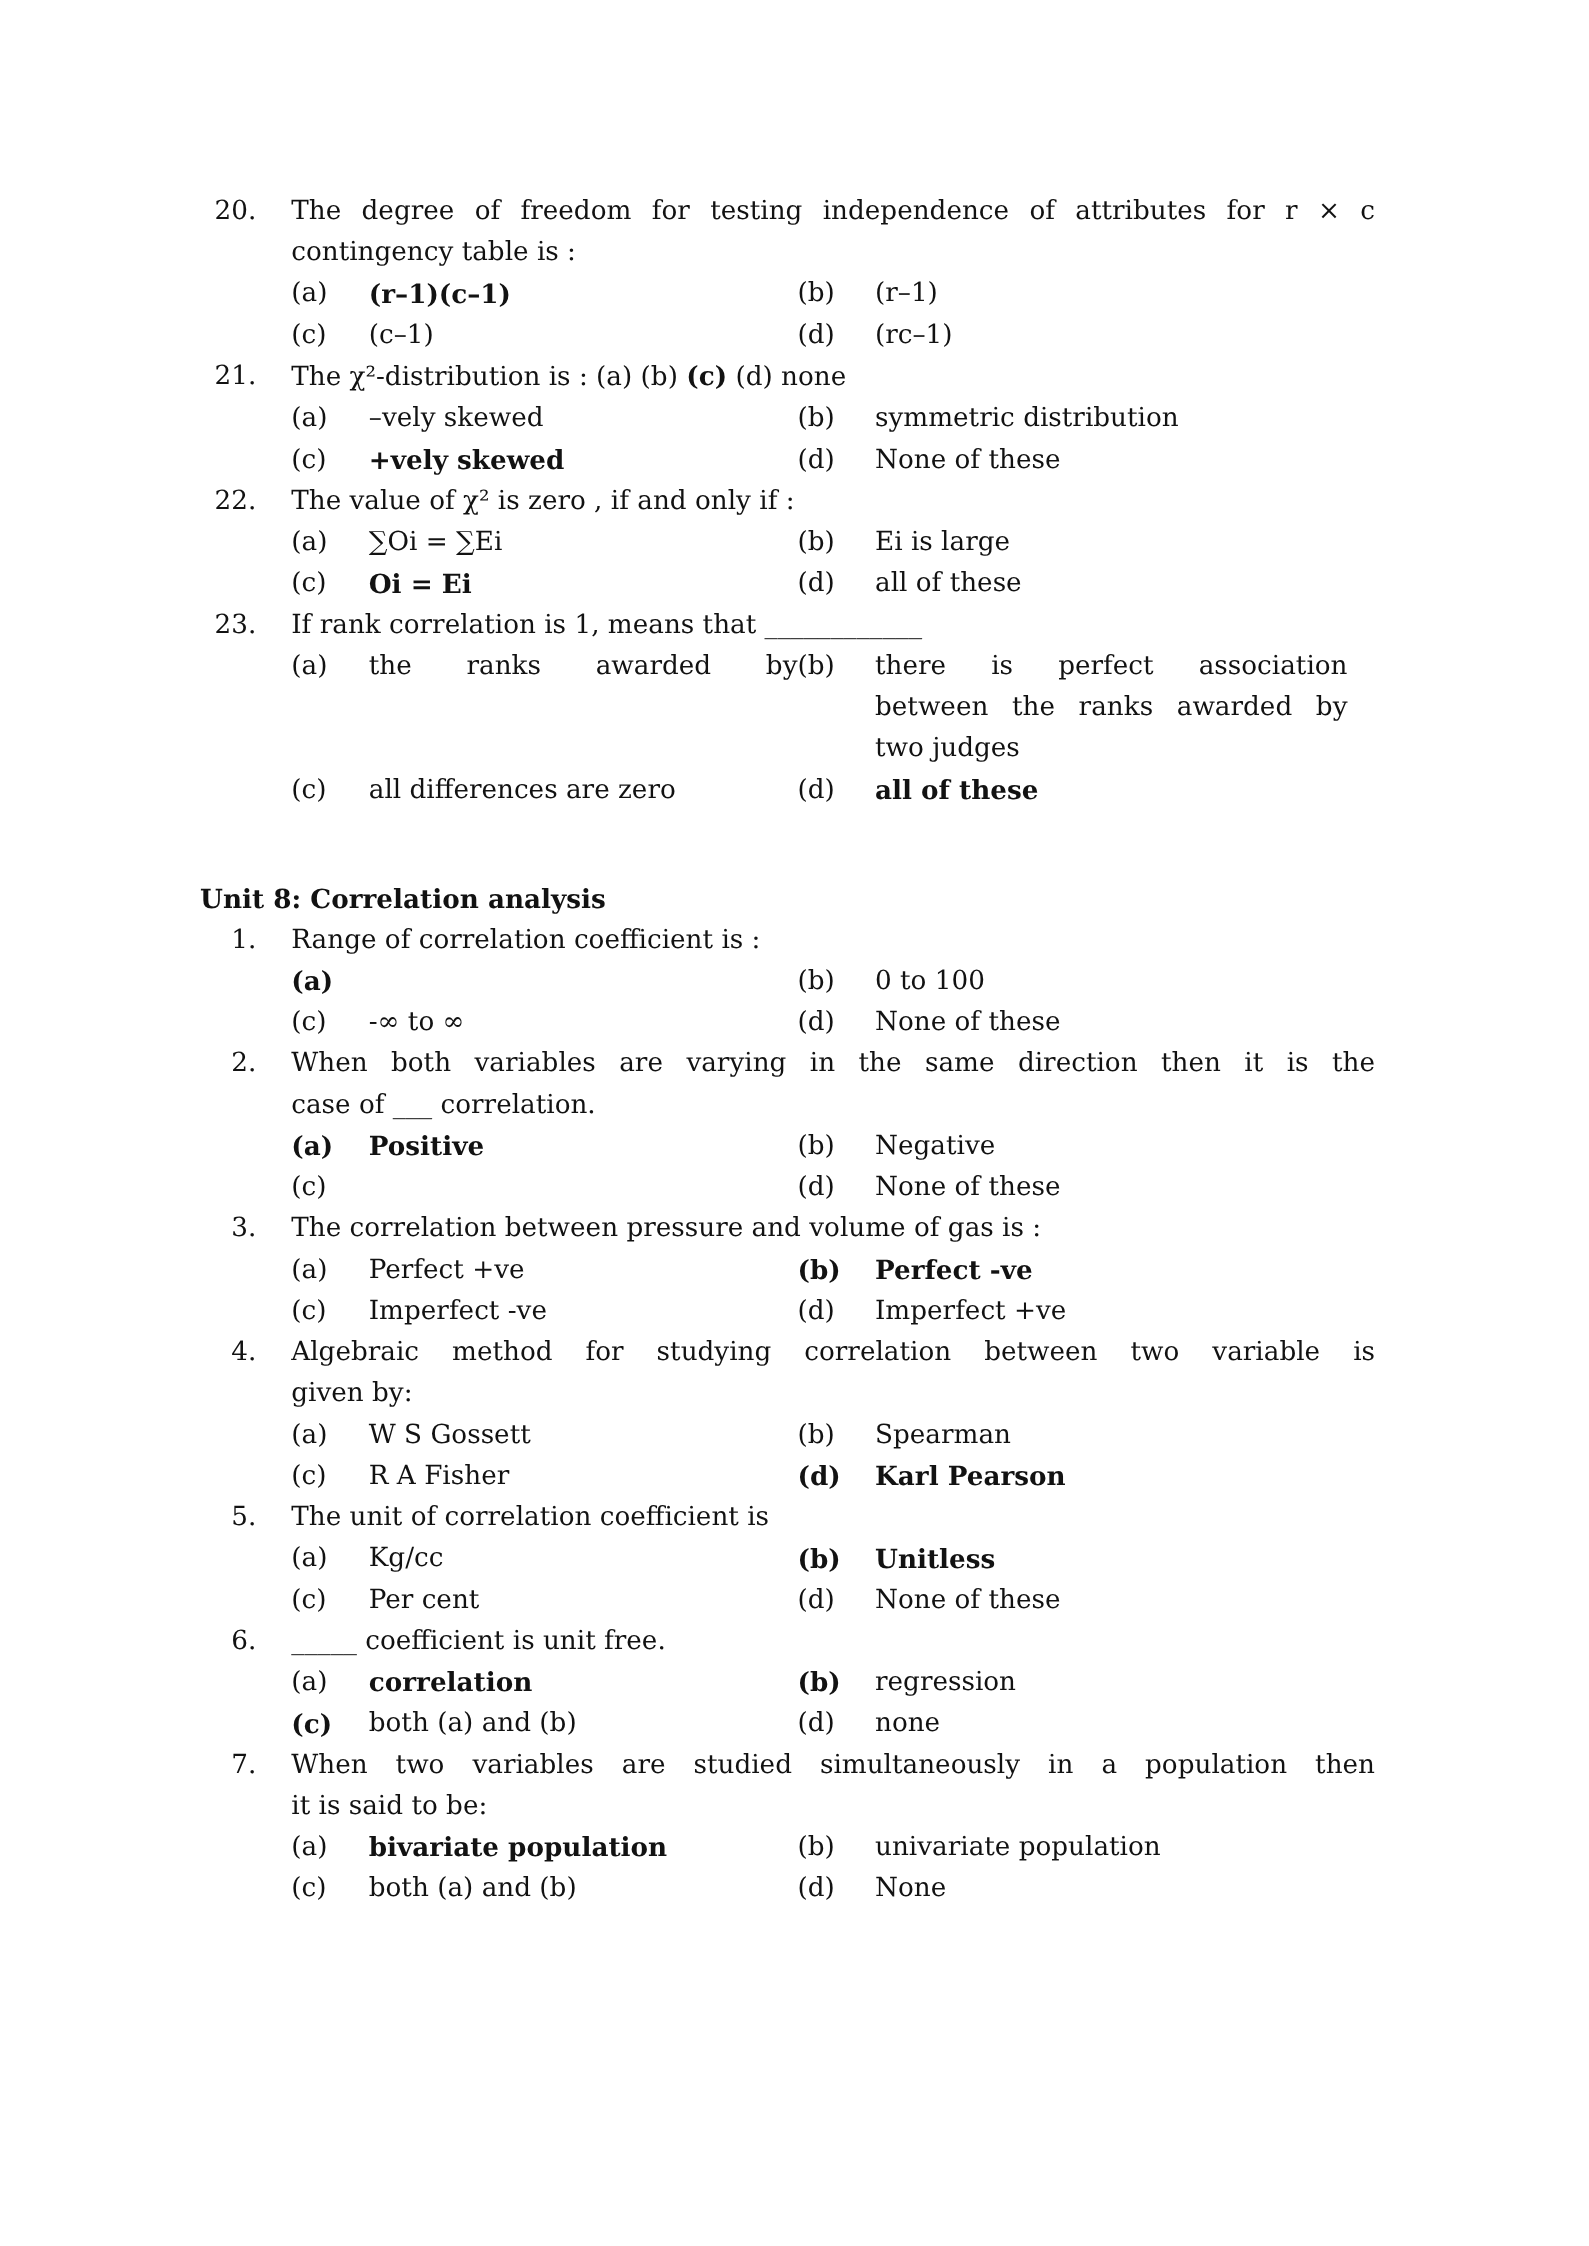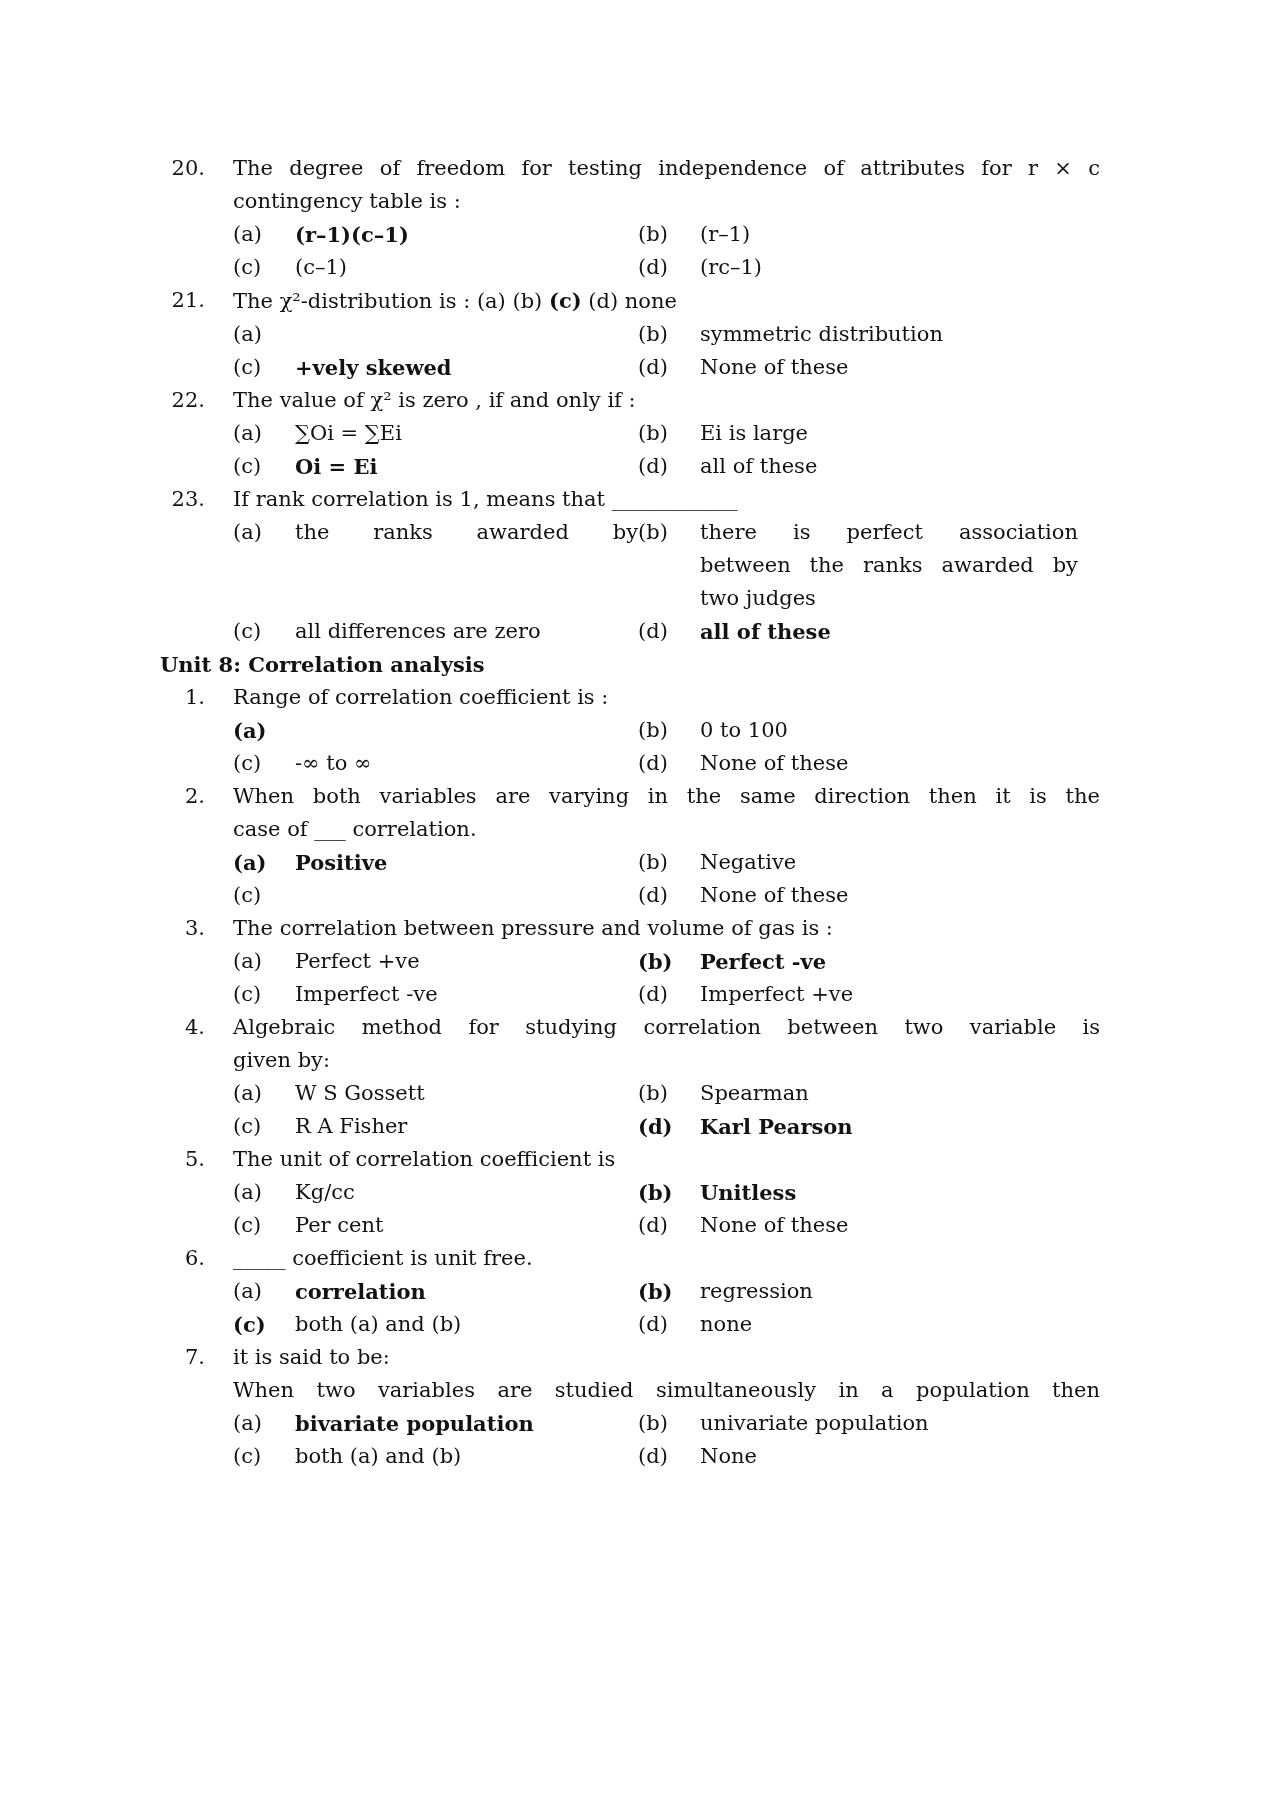--- a/index.html
+++ b/index.html
@@ -23,21 +23,21 @@
   .jline{text-align:justify;text-align-last:justify;}
   .optrow{display:flex;align-items:flex-start;}
   .opt{display:flex;align-items:flex-start;}
   .opt1{flex:0 0 405px;}
   .opt2{flex:1 1 auto;min-width:0;}
   .olt{flex:0 0 62px;}
   .otx{flex:1 1 auto;min-width:0;}
   .oline{display:block;}
   .wrapcap{flex:0 0 378px;max-width:378px;}
   .b{font-weight:bold;}
-  .heading{font-weight:bold;}
+  .heading{font-weight:bold;margin-top:54px;}
 </style>
 </head>
 <body>
 
 <div class="page">
 
   <div class="q">
     <div class="qnum"><span class="n">20.</span></div>
     <div class="qbody">
       <div class="qline jline">The degree of freedom for testing independence of attributes for r × c</div>
@@ -65,20 +65,21 @@
     </div>
   </div>
 
   <div class="q">
     <div class="qnum"><span class="n">21.</span></div>
     <div class="qbody">
       <div class="qline"><span>The χ²-distribution is : (a) (b) </span><span class="b">(c)</span><span> (d) none</span></div>
       <div class="optrow">
         <div class="opt opt1">
           <span class="olt">(a)</span>
+          <span class="otx">–vely skewed</span>
         </div>
         <div class="opt opt2">
           <span class="olt">(b)</span>
           <span class="otx">symmetric distribution</span>
         </div>
       </div>
       <div class="optrow">
         <div class="opt opt1">
           <span class="olt">(c)</span>
           <span class="otx b">+vely skewed</span>
@@ -311,22 +312,22 @@
           <span class="olt">(d)</span>
           <span class="otx">none</span>
         </div>
       </div>
     </div>
   </div>
 
   <div class="q">
     <div class="qnum"><span class="n">7.</span></div>
     <div class="qbody">
+      <div class="qline jline">When two variables are studied simultaneously in a population then</div>
       <div class="qline">it is said to be:</div>
-      <div class="qline jline">When two variables are studied simultaneously in a population then</div>
       <div class="optrow">
         <div class="opt opt1">
           <span class="olt">(a)</span>
           <span class="otx b">bivariate population</span>
         </div>
         <div class="opt opt2">
           <span class="olt">(b)</span>
           <span class="otx">univariate population</span>
         </div>
       </div>

